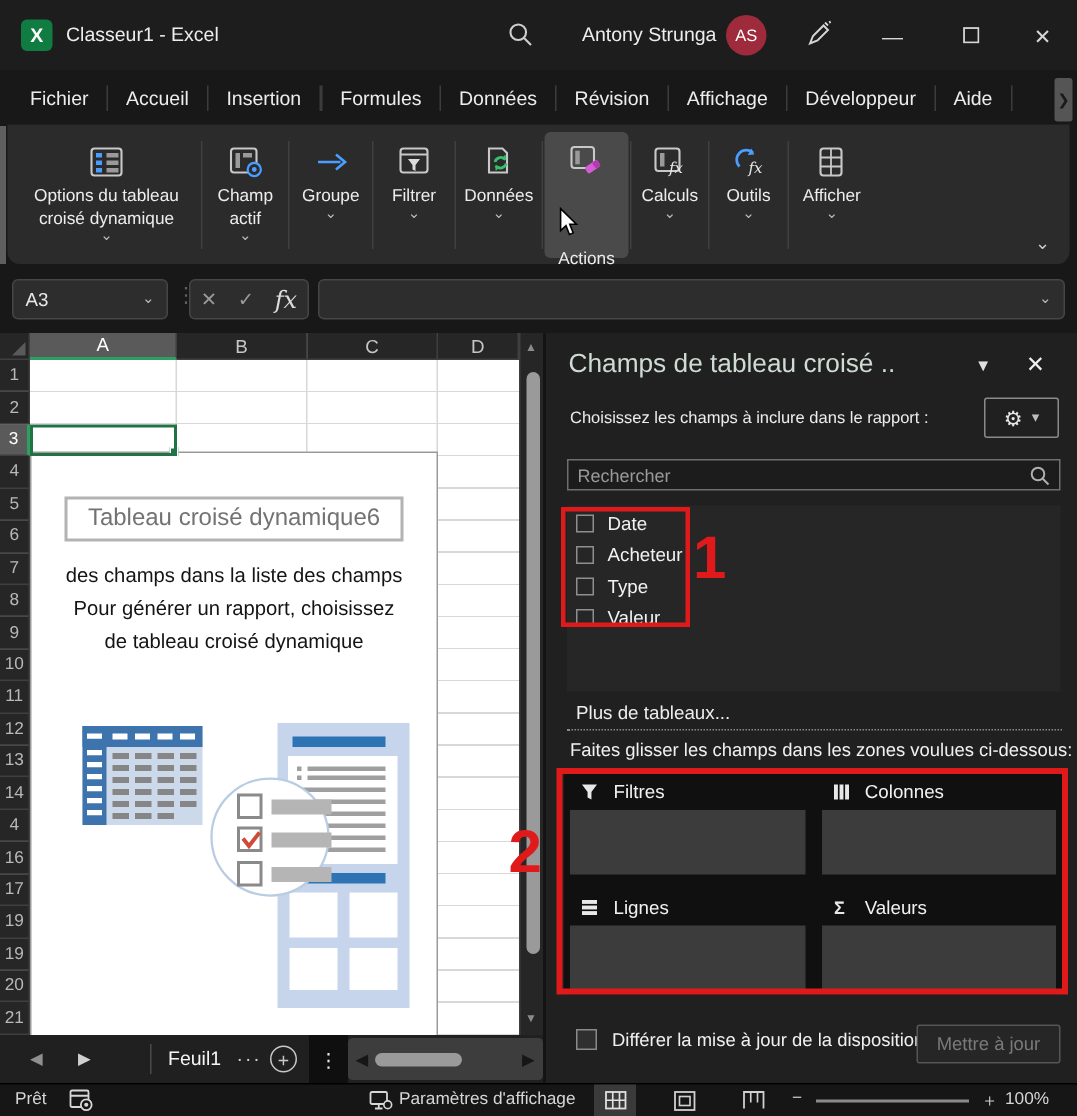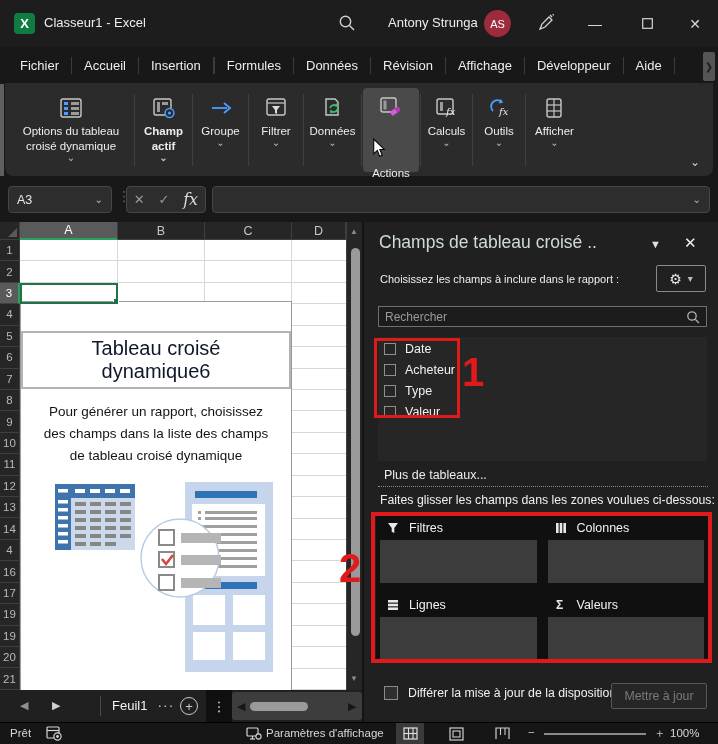--- a/index.html
+++ b/index.html
@@ -55,21 +55,21 @@
   .colhead { background:#262626; border-right:1px solid #3f3f3f; border-bottom:1px solid #3f3f3f; color:#c6c6c6; font-size:12.5px; display:flex; align-items:center; justify-content:center; }
   .colhead.sel { background:#5a5a5a; color:#fff; border-bottom:2px solid #2da05f; }
   #rowheads { left:0; top:18px; width:20px; }
   .rowhead { height:21.43px; background:#262626; border-bottom:1px solid #3f3f3f; border-right:1px solid #3f3f3f; color:#b9b9b9; font-size:11.5px; display:flex; align-items:center; justify-content:center; }
   .rowhead.sel { background:#5a5a5a; color:#fff; border-right:2px solid #2da05f; }
   #grid { left:20px; top:18px; width:326px; height:450px; background:repeating-linear-gradient(#ffffff 0 20.43px, #d8d8d8 20.43px 21.43px); }
   .vline { top:0; width:1px; height:450px; background:#d8d8d8; }
   #selcell { left:0; top:42.9px; width:98px; height:21.6px; border:2px solid #217346; }
   #selhandle { left:94px; top:61px; width:6px; height:6px; background:#217346; border:1px solid #fff; }
   #placeholder { left:0; top:61px; width:272px; height:395px; background:#fff; border:1px solid #9a9a9a; text-align:center; }
-  #ph-titlebox { display:inline-block; margin-top:29px; border:2px solid #b3b3b3; color:#0f172a; font-size:20px; padding:4px 14px; }
+  #ph-titlebox { display:inline-block; margin-top:29px; border:2px solid #b3b3b3; color:#737373; font-size:16px; padding:4px 14px; }
   #ph-text { margin-top:12px; font-size:13.5px; line-height:22px; color:#141414; }
   #ph-graphic { left:14px; top:172px; }
   #vscroll { left:346px; top:0; width:16px; height:468px; background:#262626; border-left:1px solid #3f3f3f; }
   #vthumb { left:3.5px; top:26px; width:9px; height:388px; background:#9a9a9a; border-radius:5px; }
   .scrollarr { left:3px; width:10px; color:#8a8a8a; font-size:8px; }
 
   
   #pane { left:364px; top:222px; width:354px; height:500px; background:#202020; }
   #pane-title { left:15px; top:10px; font-size:17.5px; color:#cfdcd3; width:270px; white-space:nowrap; overflow:hidden; }
   #pane-title-chev { left:286px; top:16px; color:#e0e0e0; font-size:11px; }
@@ -198,21 +198,21 @@
             <rect x="12" y="15" width="8" height="3" fill="#9a9a9a"></rect>
           </svg>
         </div>
         <div class="rlabel">
           <div><span>Options du tableau</span></div>
           <div><span>croisé dynamique</span></div>
         </div>
         <div class="chev">⌄</div>
       </div>
       <div class="rsep"></div>
-      <div class="rbtn" style="width: 55px; font-weight: bold;">
+      <div class="rbtn" style="width: 55px;">
         <div class="ricon">
           <svg width="24" height="22" viewBox="0 0 24 22">
             <rect x="2" y="2" width="17" height="16" rx="2" fill="none" stroke="#c8c8c8" stroke-width="1.4"></rect>
             <rect x="5" y="5" width="3" height="10" fill="#9a9a9a"></rect>
             <rect x="10" y="5" width="6" height="3" fill="#9a9a9a"></rect>
             <circle cx="17.5" cy="16" r="4.4" fill="#2b2b2b" stroke="#4a9eff" stroke-width="1.5"></circle>
             <circle cx="17.5" cy="16" r="1.6" fill="#4a9eff"></circle>
           </svg>
         </div>
         <div class="rlabel">
@@ -382,22 +382,22 @@
       <div class="rowhead">20</div>
       <div class="rowhead">21</div>
     </div>
   <div class="abs" id="grid">
     <div class="abs vline" style="left:97px"></div>
     <div class="abs vline" style="left:184px"></div>
     <div class="abs vline" style="left:271px"></div>
     <div class="abs" id="placeholder">
       <div id="ph-titlebox">Tableau croisé dynamique6</div>
       <div id="ph-text">
+        <div>des champs dans la liste des champs</div>
         <div>Pour générer un rapport, choisissez</div>
-        <div>des champs dans la liste des champs</div>
         <div>de tableau croisé dynamique</div>
       </div>
       <div class="abs" id="ph-graphic">
         <svg width="250" height="205" viewBox="0 0 250 205">
           <rect x="20" y="10" width="80" height="66" fill="#ccd9eb"></rect>
           <rect x="20" y="10" width="80" height="14" fill="#3e74ae"></rect>
           <rect x="20" y="10" width="16" height="66" fill="#3e74ae"></rect>
           <g fill="#ffffff">
             <rect x="23" y="15" width="10" height="3.5"></rect>
               <rect x="40" y="15" width="10" height="4"></rect>

